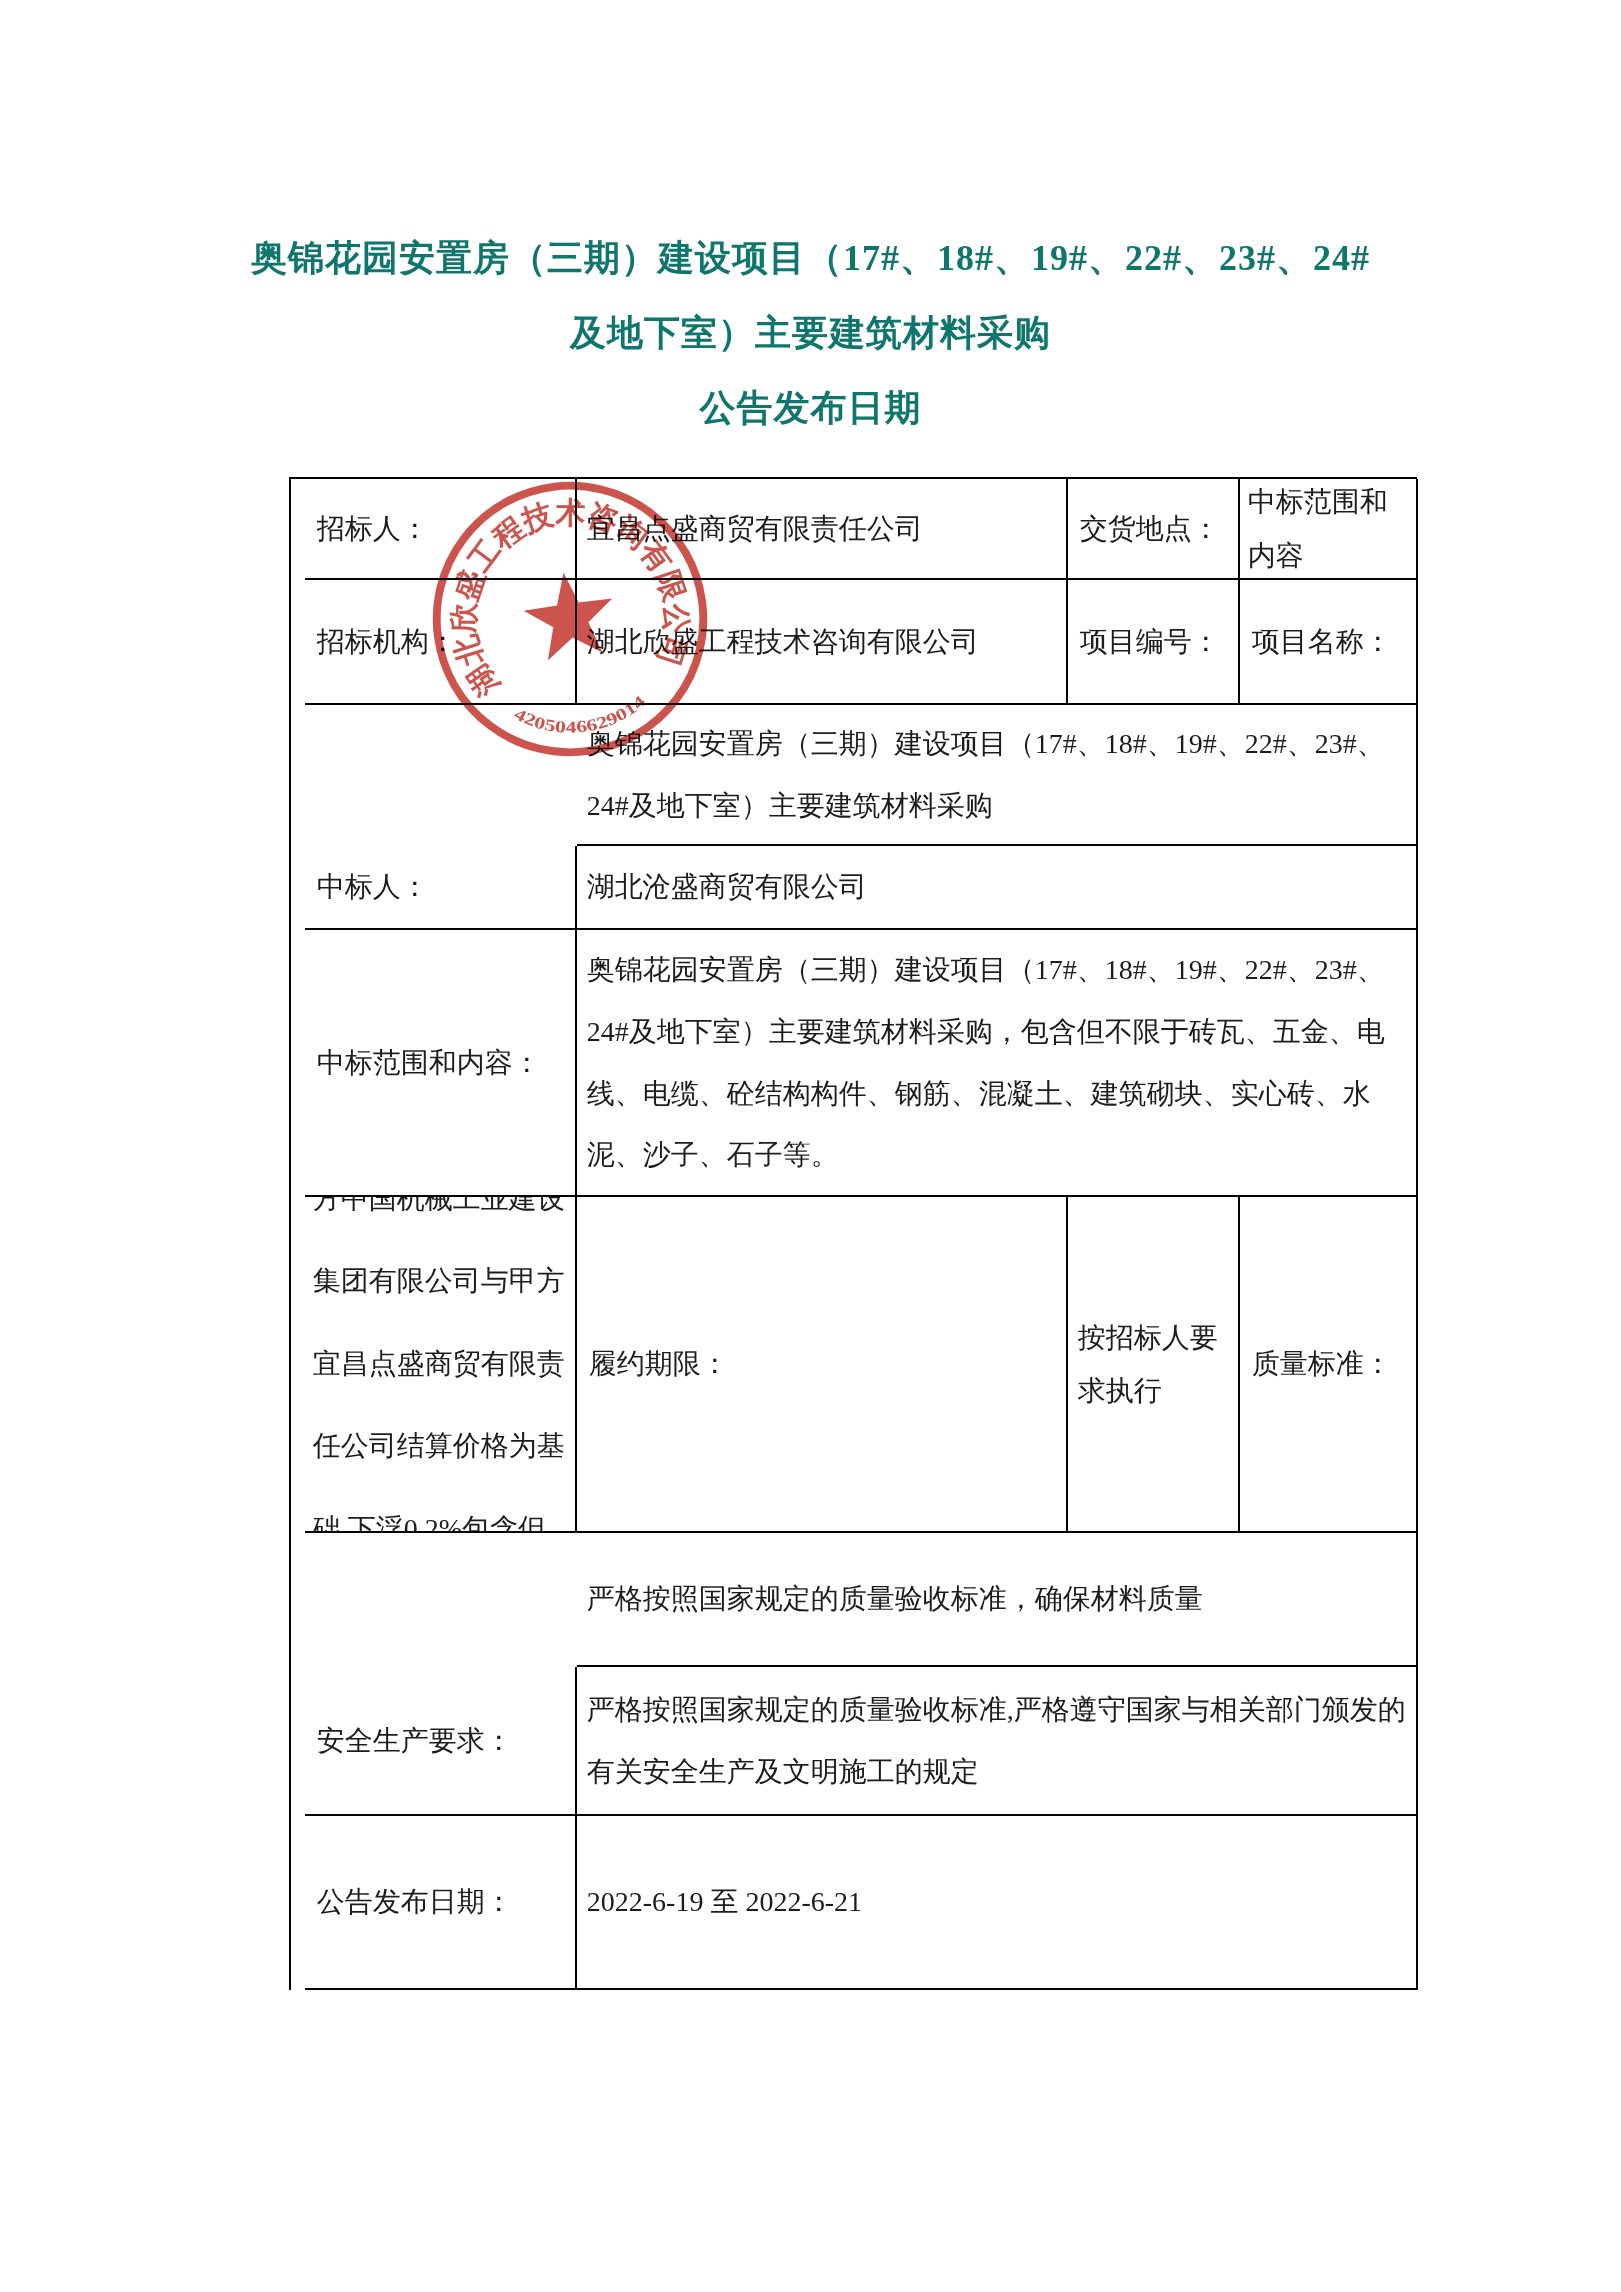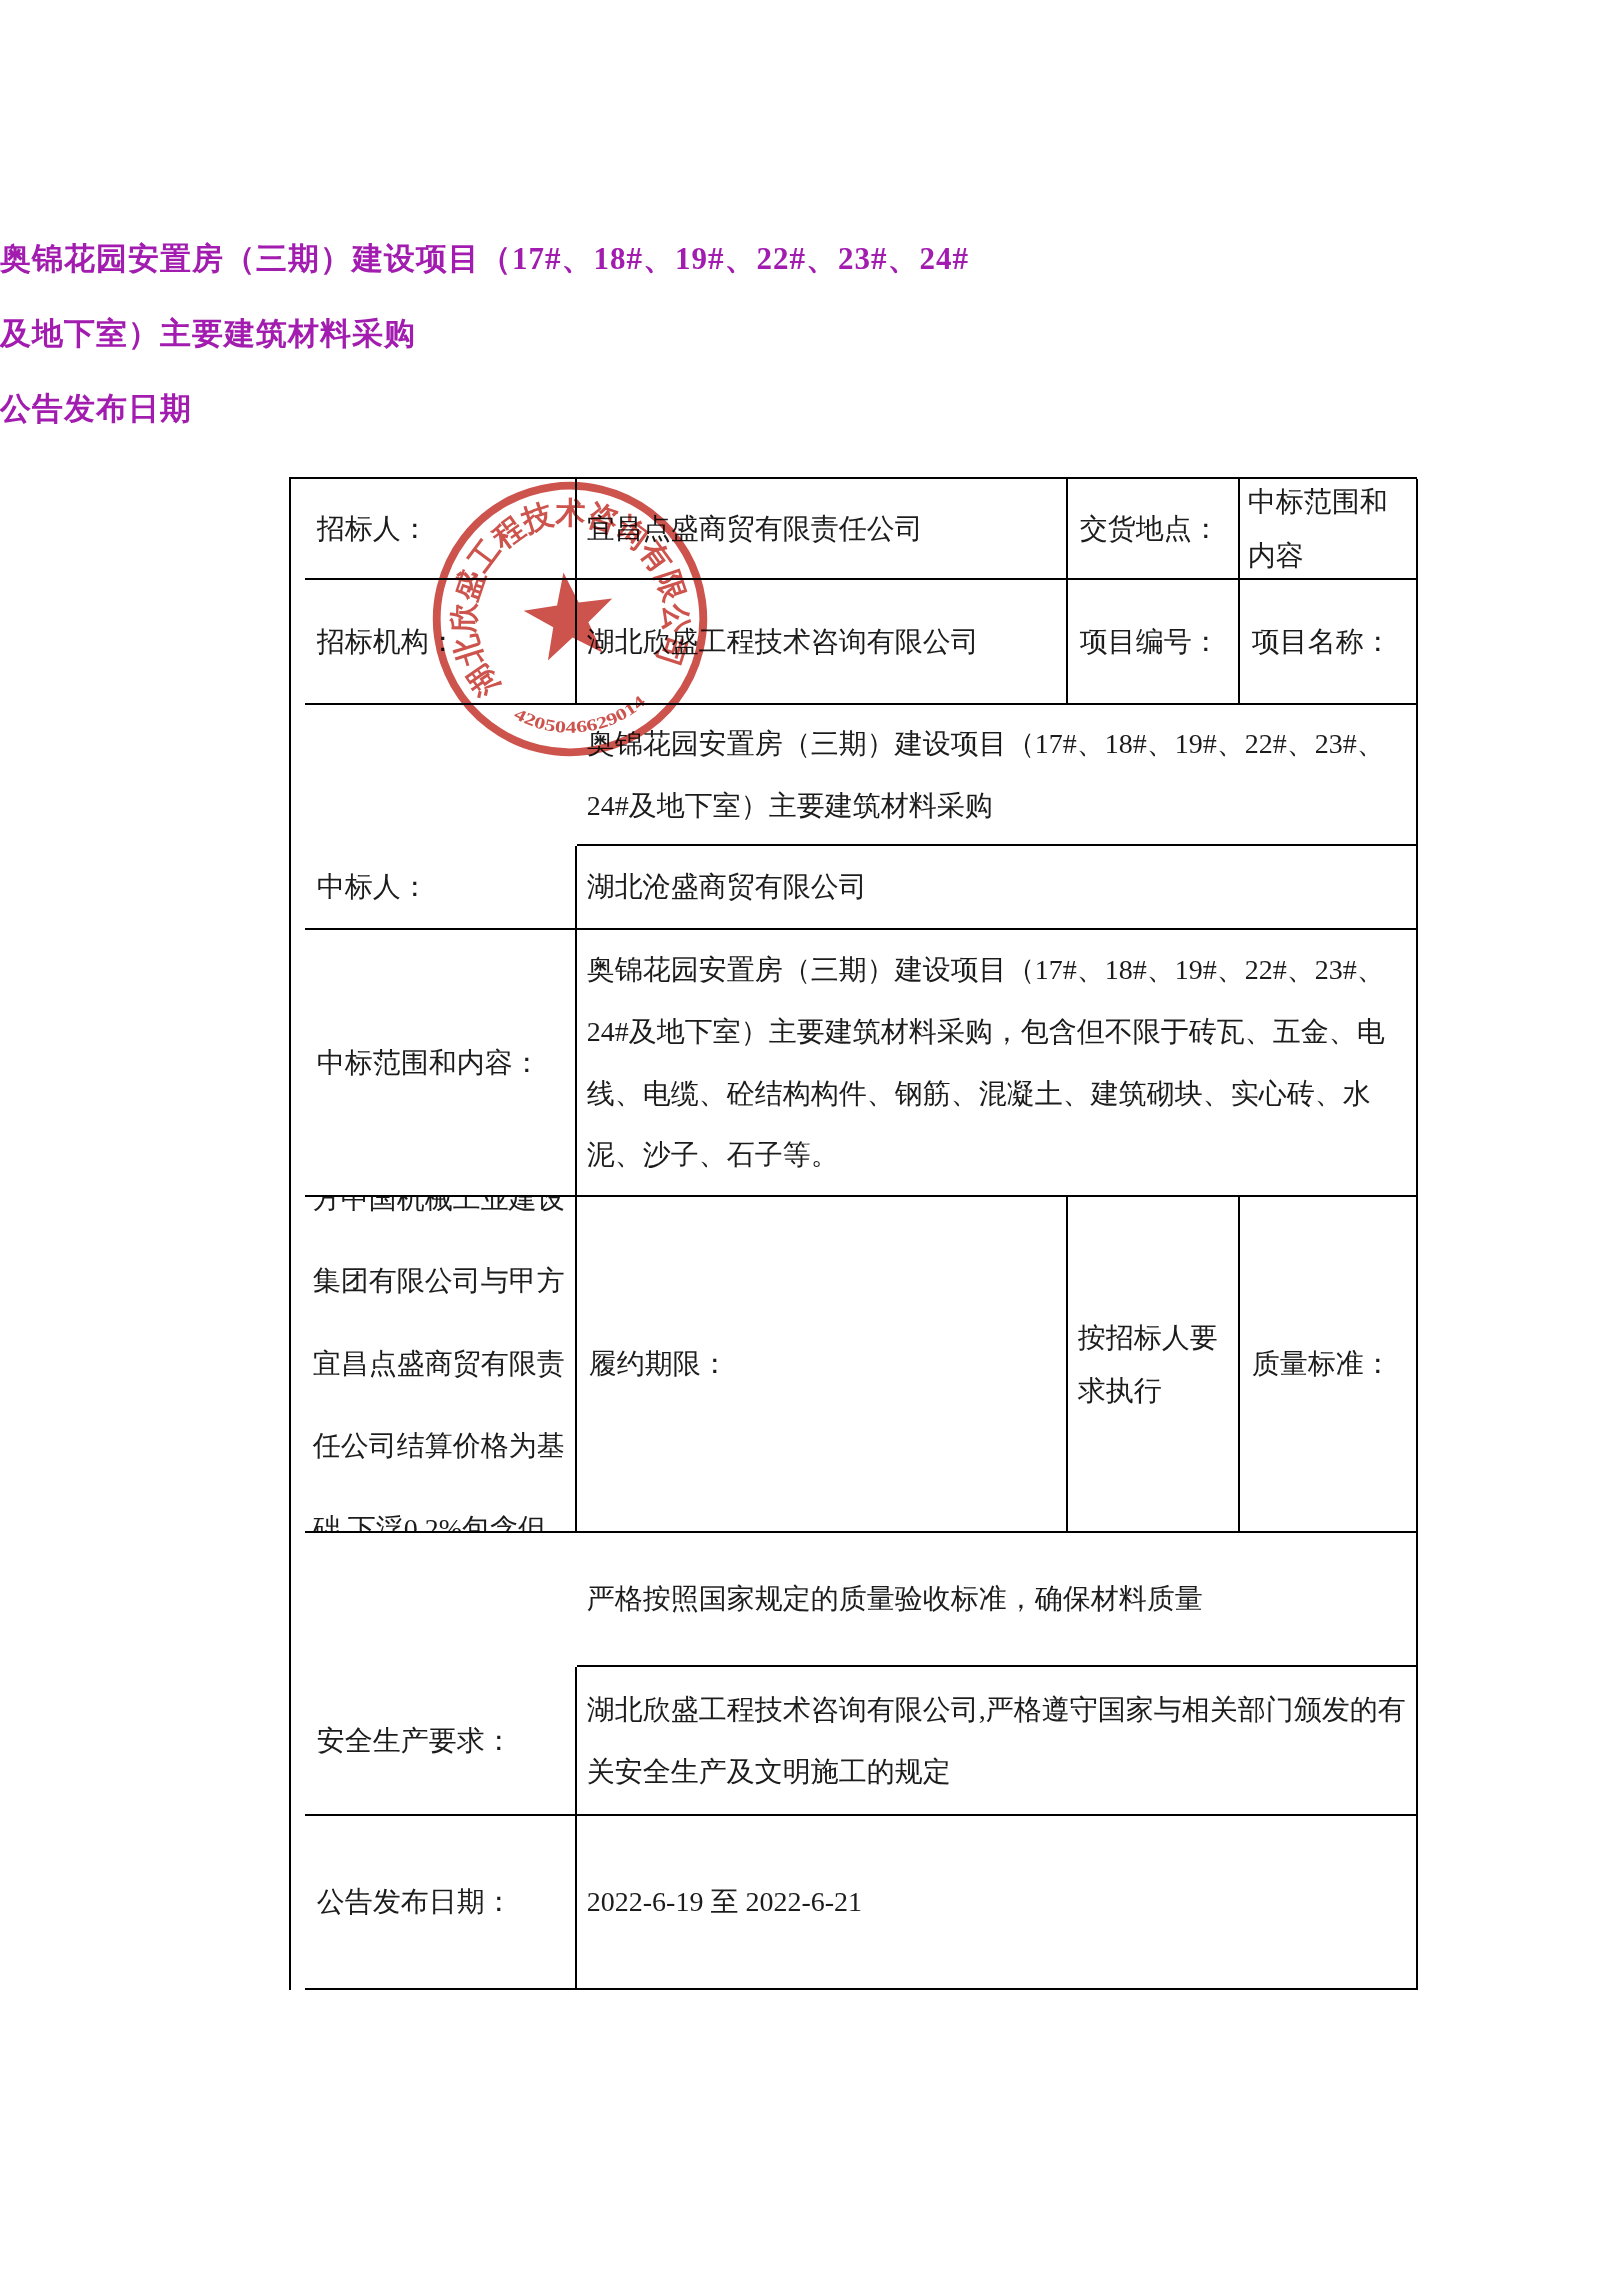--- a/index.html
+++ b/index.html
@@ -7,25 +7,25 @@
     position:relative;
     width:1621px;height:2293px;
     background:#ffffff;
     font-family:"Liberation Serif","DejaVu Serif",serif;
     color:#111;
     overflow:hidden;
   }
   .title{
     position:absolute;top:0;left:0;right:0;
     padding-top:221px;
-    text-align:left;
+    text-align:center;
     font-weight:bold;
-    font-size:31px;
+    font-size:36px;
     line-height:75px;
-    color:#a21caf;
+    color:#0f766e;
     letter-spacing:1px;
   }
   .doc-table{
     position:absolute;
     left:289px;top:477px;
     width:1112px;
     display:grid;
     grid-template-columns:272px 491px 172px 178px;
     grid-template-rows:101px 125px 141px 84px 267px 336px 134px 149px 174px;
     border-top:2px solid #000;
@@ -90,21 +90,21 @@
     <div class="cell value span3">奥锦花园安置房（三期）建设项目（17#、18#、19#、22#、23#、24#及地下室）主要建筑材料采购，包含但不限于砖瓦、五金、电线、电缆、砼结构构件、钢筋、混凝土、建筑砌块、实心砖、水泥、沙子、石子等。</div>
 
     <div class="cell value tall-lines">以该项目施工总承包方中国机械工业建设集团有限公司与甲方宜昌点盛商贸有限责任公司结算价格为基础,下浮0.2%包含但不限于砖瓦。</div>
     <div class="cell label">履约期限：</div>
     <div class="cell value center">按招标人要求执行</div>
 
     <div class="cell label">质量标准：</div>
     <div class="cell value span3">严格按照国家规定的质量验收标准，确保材料质量</div>
 
     <div class="cell label">安全生产要求：</div>
-    <div class="cell value span3">湖北欣盛工程技术咨询有限公司,严格遵守国家与相关部门颁发的有关安全生产及文明施工的规定</div>
+    <div class="cell value span3">严格按照国家规定的质量验收标准,严格遵守国家与相关部门颁发的有关安全生产及文明施工的规定</div>
 
     <div class="cell label">公告发布日期：</div>
     <div class="cell value span3">2022-6-19 至 2022-6-21</div>
   </div>
 
   <svg class="stamp" viewBox="-150 -150 300 300" xmlns="http://www.w3.org/2000/svg">
     <g transform="rotate(-8)">
       <defs>
         <path id="arcTop" d="M -79.3 57.6 A 98 98 0 1 1 79.3 57.6" fill="none"></path>
         <path id="arcBot" d="M -71.4 91.4 A 116 116 0 0 0 71.4 91.4" fill="none"></path>

